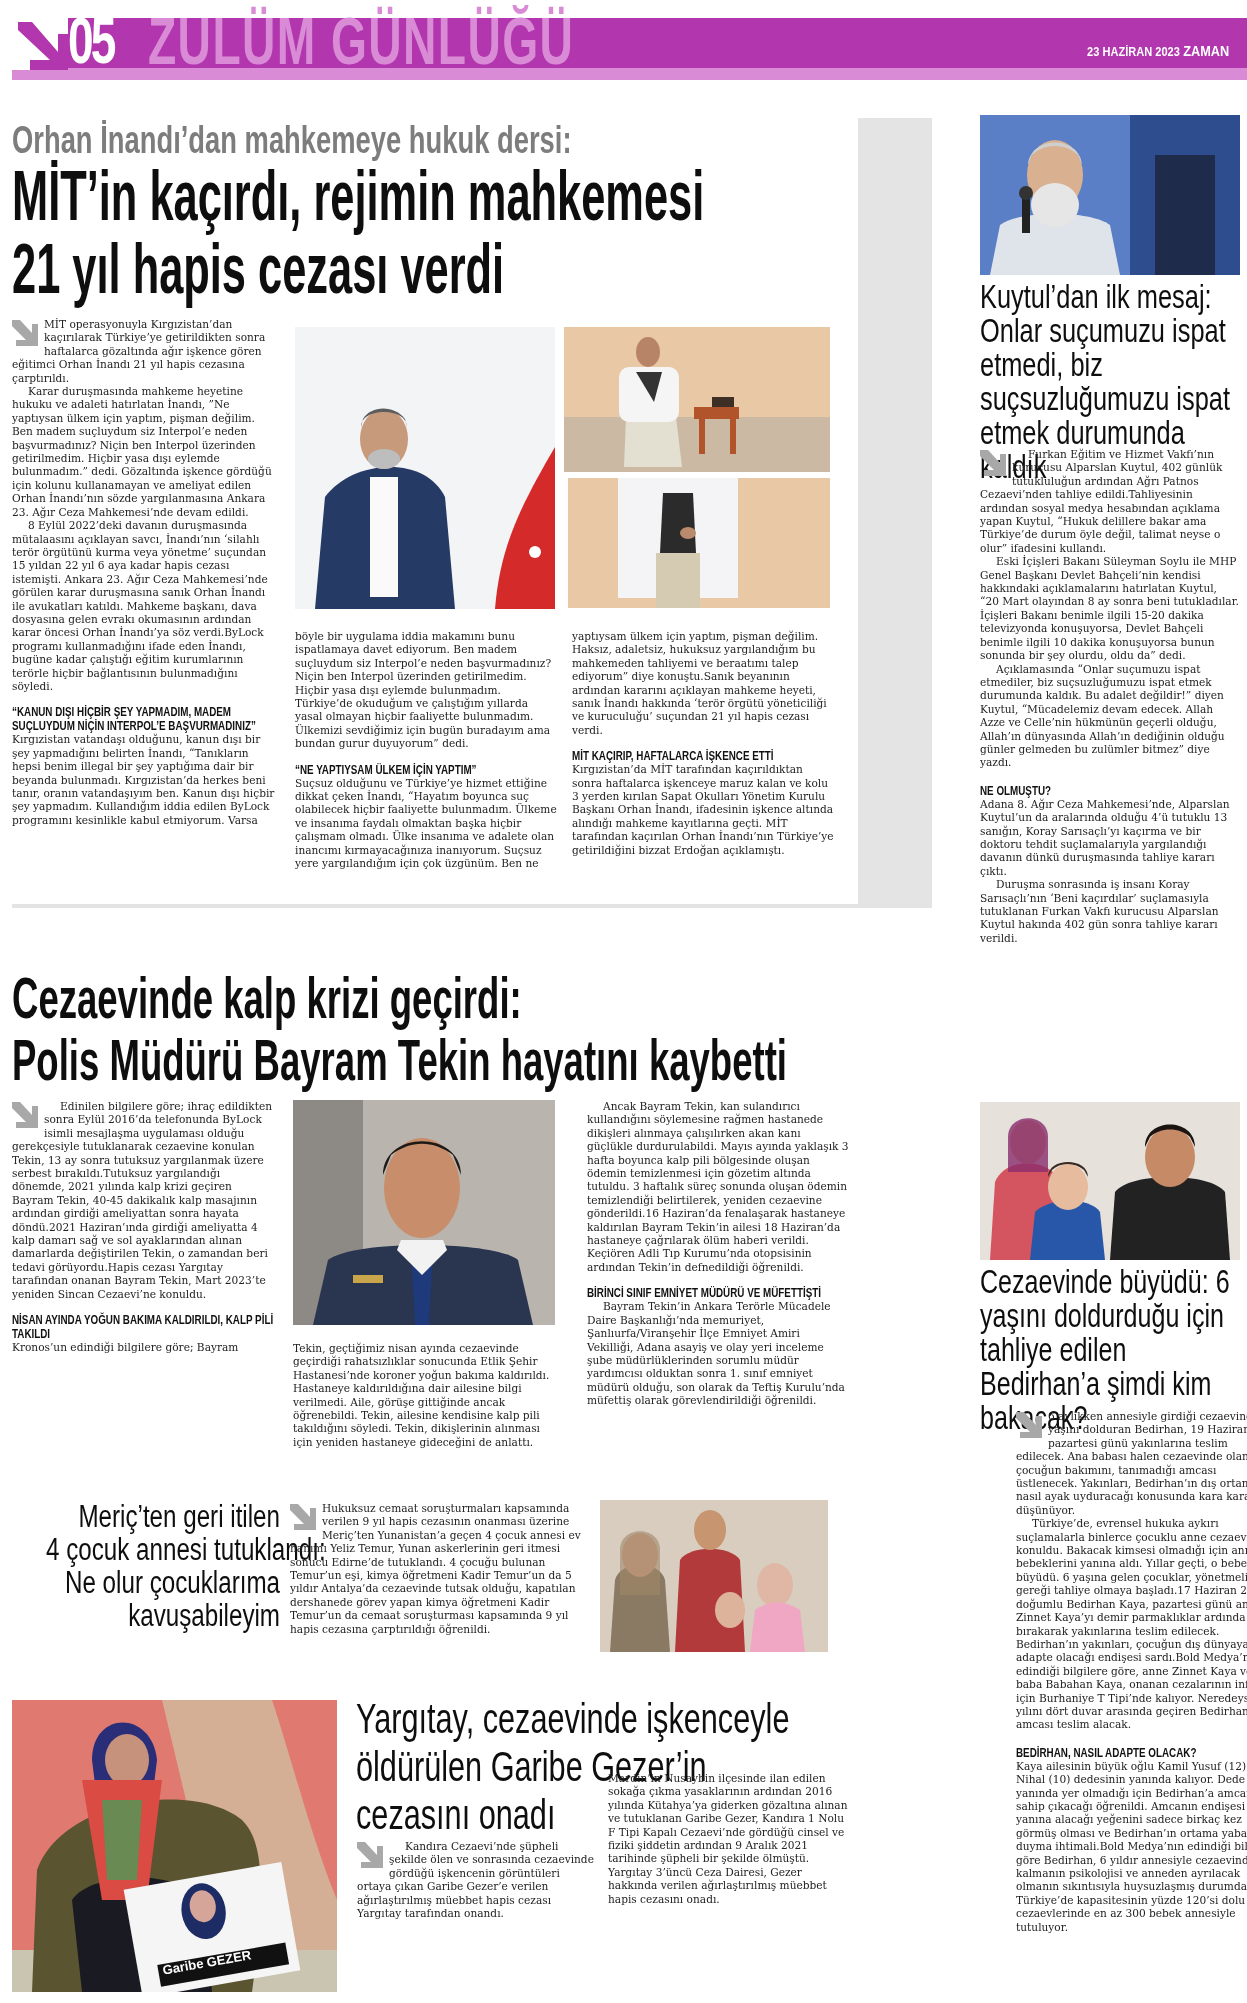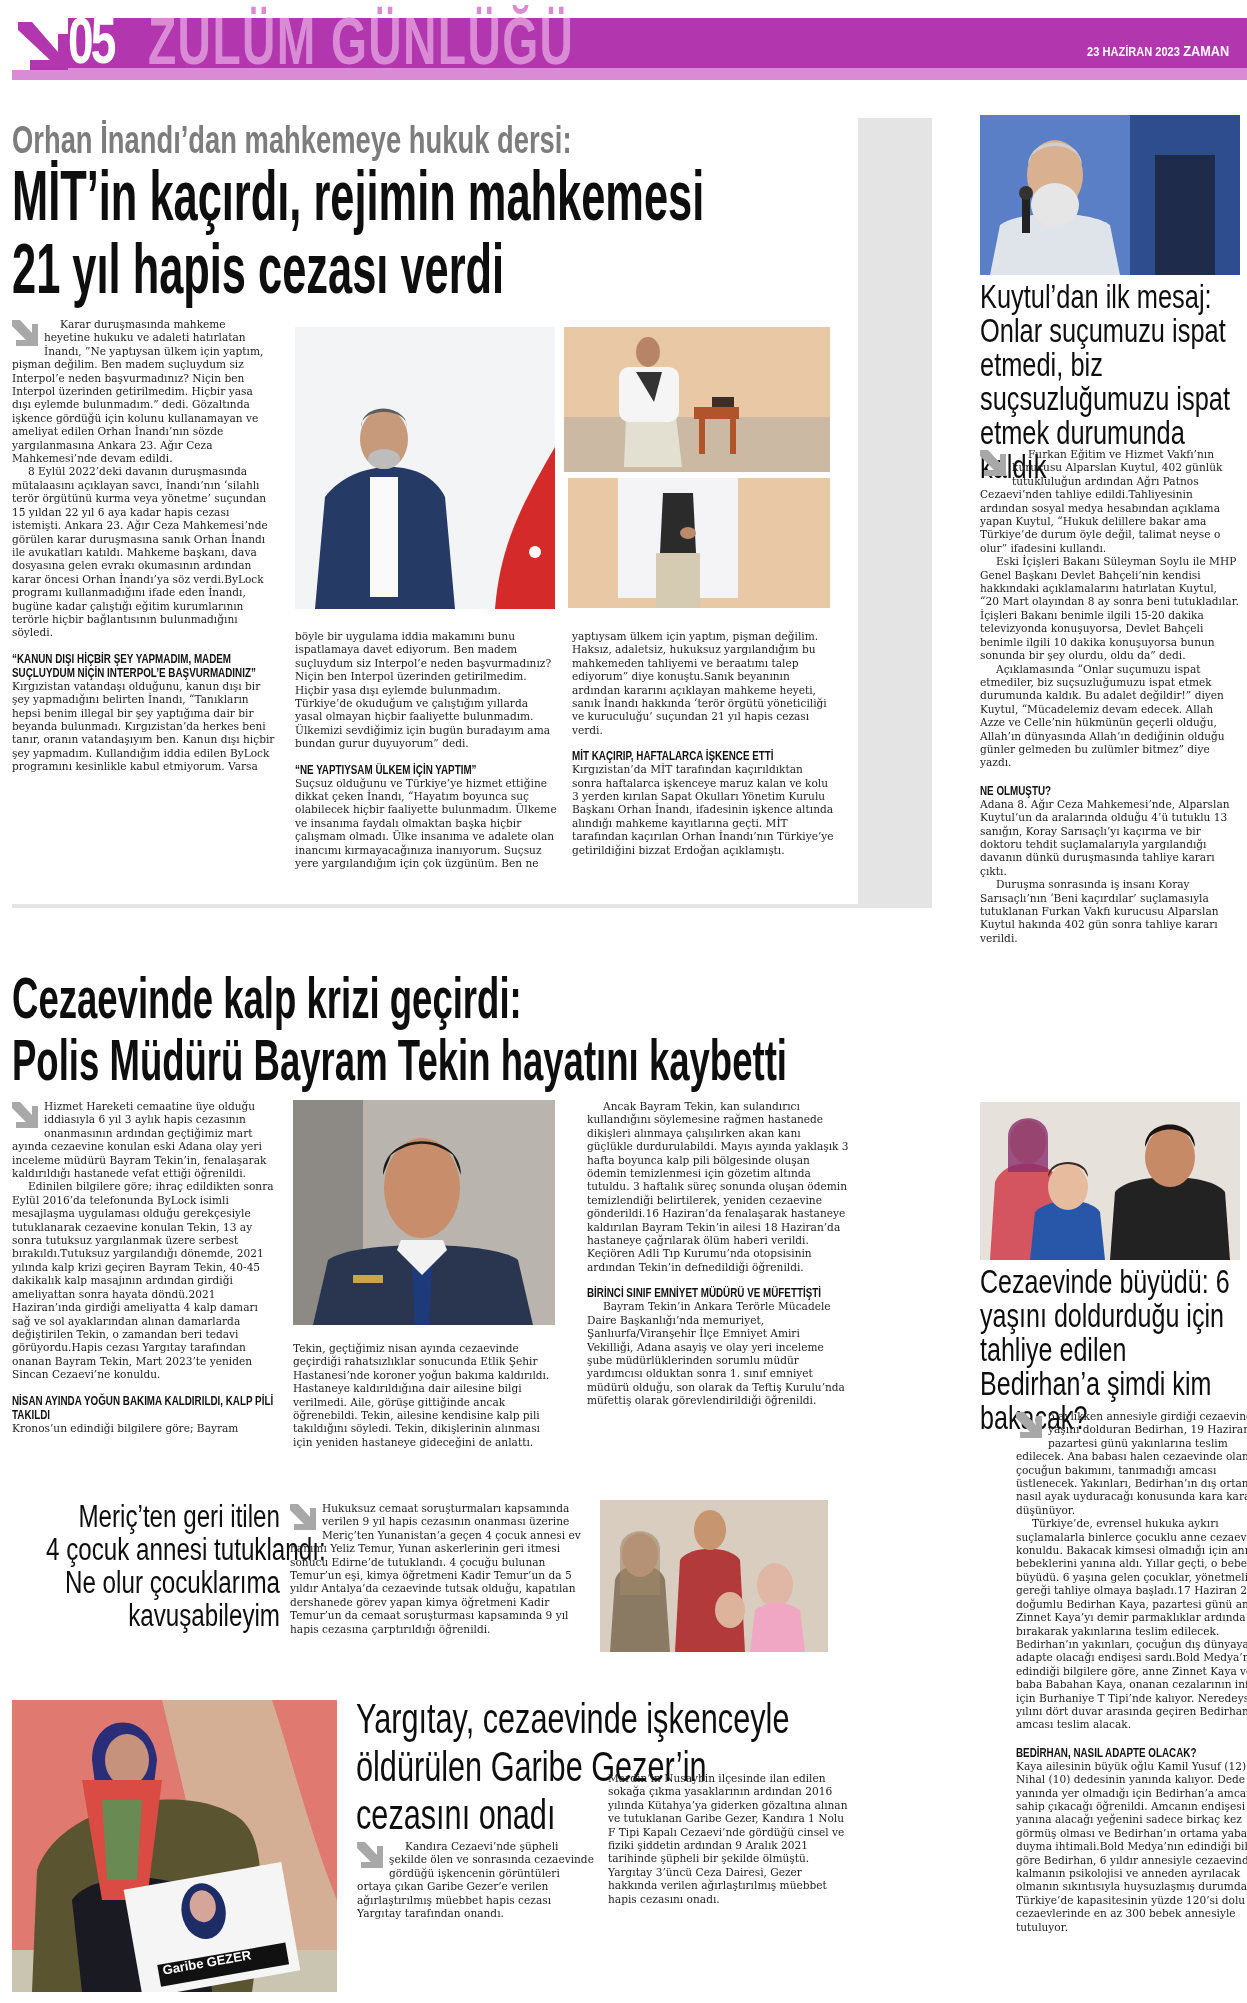--- a/index.html
+++ b/index.html
@@ -55,20 +55,21 @@
 <div class="abs white-inner"></div>
 
 <div class="abs kicker" style="left:12px; top:118px;">Orhan İnandı’dan mahkemeye hukuk dersi:</div>
 <div class="abs headline" style="left:12px; top:160px; font-size:70px; transform:scaleX(0.62);">MİT’in kaçırdı, rejimin mahkemesi</div>
 <div class="abs headline" style="left:12px; top:233px; font-size:70px; transform:scaleX(0.62);">21 yıl hapis cezası verdi</div>
 
 <div class="abs body-text" style="left:12px; top:318px; width:263px;">
   <span class="lead-arrow"><svg viewBox="0 0 26 26">
         <polygon points="0,0 8,0 20,13 20,4 26,4 26,26 4,26 4,20 14,20 0,6" fill="#a8a8a8"></polygon>
       </svg></span>
+  <p class="first">MİT operasyonuyla Kırgızistan’dan kaçırılarak Türkiye’ye getirildikten sonra haftalarca gözaltında ağır işkence gören eğitimci Orhan İnandı 21 yıl hapis cezasına çarptırıldı.</p>
   <p>Karar duruşmasında mahkeme heyetine hukuku ve adaleti hatırlatan İnandı, ”Ne yaptıysan ülkem için yaptım, pişman değilim. Ben madem suçluydum siz Interpol’e neden başvurmadınız? Niçin ben Interpol üzerinden getirilmedim. Hiçbir yasa dışı eylemde bulunmadım.” dedi. Gözaltında işkence gördüğü için kolunu kullanamayan ve ameliyat edilen Orhan İnandı’nın sözde yargılanmasına Ankara 23. Ağır Ceza Mahkemesi’nde devam edildi.</p>
   <p>8 Eylül 2022’deki davanın duruşmasında mütalaasını açıklayan savcı, İnandı’nın ‘silahlı terör örgütünü kurma veya yönetme’ suçundan 15 yıldan 22 yıl 6 aya kadar hapis cezası istemişti. Ankara 23. Ağır Ceza Mahkemesi’nde görülen karar duruşmasına sanık Orhan İnandı ile avukatları katıldı. Mahkeme başkanı, dava dosyasına gelen evrakı okumasının ardından karar öncesi Orhan İnandı’ya söz verdi.ByLock programı kullanmadığını ifade eden İnandı, bugüne kadar çalıştığı eğitim kurumlarının terörle hiçbir bağlantısının bulunmadığını söyledi.</p>
   <div class="subhead">“KANUN DIŞI HİÇBİR ŞEY YAPMADIM, MADEM SUÇLUYDUM NİÇİN INTERPOL’E BAŞVURMADINIZ”</div>
   <p class="first">Kırgızistan vatandaşı olduğunu, kanun dışı bir şey yapmadığını belirten İnandı, “Tanıkların hepsi benim illegal bir şey yaptığıma dair bir beyanda bulunmadı. Kırgızistan’da herkes beni tanır, oranın vatandaşıyım ben. Kanun dışı hiçbir şey yapmadım. Kullandığım iddia edilen ByLock programını kesinlikle kabul etmiyorum. Varsa</p>
 </div>
 
 <div class="abs photo" style="left:295px; top:327px; width:260px; height:282px;">
   <svg viewBox="0 0 260 282" preserveAspectRatio="none">
     <rect width="260" height="282" fill="#f3f4f6"></rect>
     <path d="M200 282 C205 220 225 180 260 120 L260 282 Z" fill="#d42a2a"></path>
@@ -142,21 +143,20 @@
   <p>Duruşma sonrasında iş insanı Koray Sarısaçlı’nın ‘Beni kaçırdılar’ suçlamasıyla tutuklanan Furkan Vakfı kurucusu Alparslan Kuytul hakında 402 gün sonra tahliye kararı verildi.</p>
 </div>
 
 <div class="abs headline" style="left:12px; top:968px; font-size:58px; transform:scaleX(0.63);">Cezaevinde kalp krizi geçirdi:</div>
 <div class="abs headline" style="left:12px; top:1030px; font-size:58px; transform:scaleX(0.63);">Polis Müdürü Bayram Tekin hayatını kaybetti</div>
 
 <div class="abs body-text" style="left:12px; top:1100px; width:264px;">
   <span class="lead-arrow"><svg viewBox="0 0 26 26">
         <polygon points="0,0 8,0 20,13 20,4 26,4 26,26 4,26 4,20 14,20 0,6" fill="#a8a8a8"></polygon>
       </svg></span>
-  <p class="first">Hizmet Hareketi cemaatine üye olduğu iddiasıyla 6 yıl 3 aylık hapis cezasının onanmasının ardından geçtiğimiz mart ayında cezaevine konulan eski Adana olay yeri inceleme müdürü Bayram Tekin’in, fenalaşarak kaldırıldığı hastanede vefat ettiği öğrenildi.</p>
   <p>Edinilen bilgilere göre; ihraç edildikten sonra Eylül 2016’da telefonunda ByLock isimli mesajlaşma uygulaması olduğu gerekçesiyle tutuklanarak cezaevine konulan Tekin, 13 ay sonra tutuksuz yargılanmak üzere serbest bırakıldı.Tutuksuz yargılandığı dönemde, 2021 yılında kalp krizi geçiren Bayram Tekin, 40-45 dakikalık kalp masajının ardından girdiği ameliyattan sonra hayata döndü.2021 Haziran’ında girdiği ameliyatta 4 kalp damarı sağ ve sol ayaklarından alınan damarlarda değiştirilen Tekin, o zamandan beri tedavi görüyordu.Hapis cezası Yargıtay tarafından onanan Bayram Tekin, Mart 2023’te yeniden Sincan Cezaevi’ne konuldu.</p>
   <div class="subhead">NİSAN AYINDA YOĞUN BAKIMA KALDIRILDI, KALP PİLİ TAKILDI</div>
   <p class="first">Kronos’un edindiği bilgilere göre; Bayram</p>
 </div>
 
 <div class="abs photo" style="left:293px; top:1100px; width:262px; height:225px;">
   <svg viewBox="0 0 262 225" preserveAspectRatio="none">
     <rect width="262" height="225" fill="#b9b4ae"></rect>
     <rect x="0" y="0" width="70" height="225" fill="#8d8a86"></rect>
     <path d="M20 225 L35 160 C60 140 200 140 225 160 L240 225 Z" fill="#2a3550"></path>

